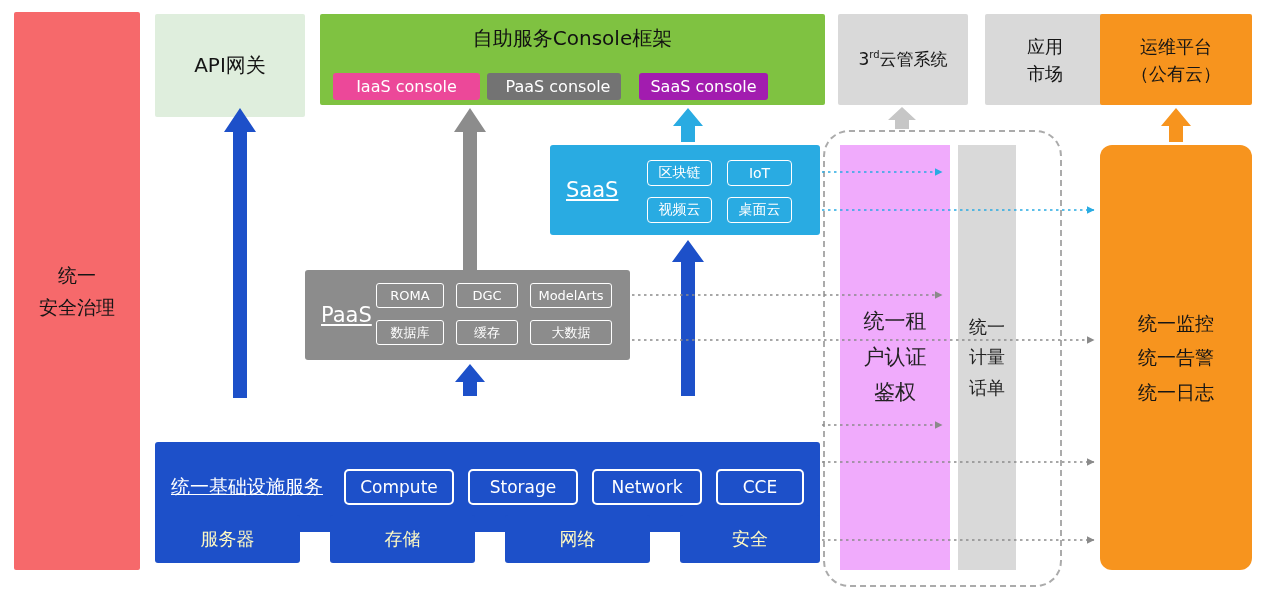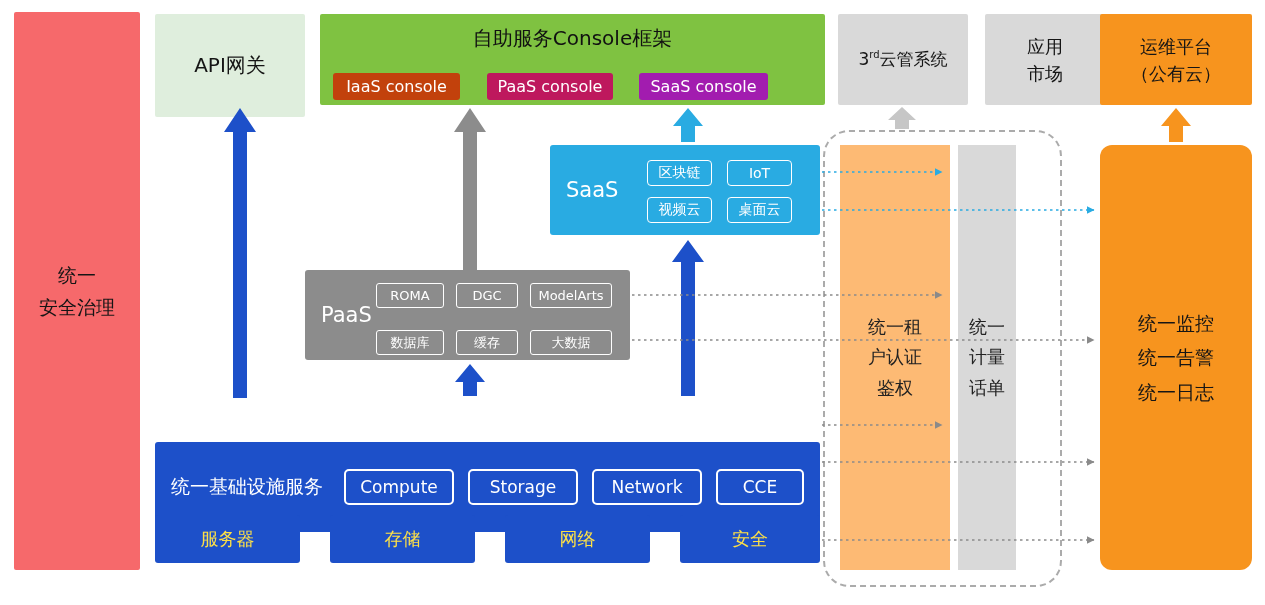--- a/index.html
+++ b/index.html
@@ -12,58 +12,58 @@
 
   
   .security-bar { left:14px; top:12px; width:126px; height:558px; background:#F6696B; color:#151515; font-size:19px; line-height:1.7; border-radius:2px; }
 
   
   .api-gateway { left:155px; top:14px; width:150px; height:103px; background:#DFEEDD; color:#151515; font-size:20px; border-radius:2px; }
 
   .console-frame { left:320px; top:14px; width:505px; height:91px; background:#7FC241; border-radius:2px; }
   .console-title { position:absolute; left:0; top:11px; width:100%; text-align:center; font-size:20px; color:#111; }
   .console-btn { position:absolute; top:59px; height:27px; display:flex; align-items:center; justify-content:center; color:#fff; font-size:16px; border-radius:3px; }
-  .console-btn.iaas { left:13px;  width:127px; background:#c2410c; }
-  .console-btn.paas { left:167px; width:126px; background:#be185d; }
+  .console-btn.iaas { left:13px;  width:147px; background:#ec4899; }
+  .console-btn.paas { left:167px; width:126px; background:#737373;padding-left:8px; }
   .console-btn.saas { left:319px; width:129px; background:#a21caf; }
 
   .third-party { left:838px; top:14px; width:130px; height:91px; background:#D9D9D9; color:#151515; font-size:17px; border-radius:2px; }
   .third-party sup { font-size:10px; }
   .app-market { left:985px; top:14px; width:120px; height:91px; background:#D9D9D9; color:#151515; font-size:18px; line-height:1.5; border-radius:2px; }
   .ops-platform { left:1100px; top:14px; width:152px; height:91px; background:#F7941E; color:#151515; font-size:18px; line-height:1.5; border-radius:2px; }
 
   
   .saas-box { left:550px; top:145px; width:270px; height:90px; background:#29ABE2; border-radius:3px; }
-  .layer-label { position:absolute; left:16px; top:0; height:100%; display:flex; align-items:center; color:#fff; font-size:21px; }
+  .layer-label { position:absolute; left:16px; top:0; height:100%; display:flex; align-items:center; color:#fff; font-size:21px;text-decoration:underline; }
   .saas-items { position:absolute; left:97px; top:15px; display:grid; grid-template-columns:65px 65px; grid-auto-rows:26px; gap:11px 15px; }
   .chip { border:1.5px solid #ffffff; border-radius:4px; color:#fff; font-size:14px; display:flex; align-items:center; justify-content:center; box-sizing:border-box; }
 
   
   .paas-box { left:305px; top:270px; width:325px; height:90px; background:#8C8C8C; border-radius:3px; }
-  .paas-items { position:absolute; left:71px; top:13px; display:grid; grid-template-columns:68px 62px 82px; grid-auto-rows:25px; gap:22px 12px; }
+  .paas-items { position:absolute; left:71px; top:13px; display:grid; grid-template-columns:68px 62px 82px; grid-auto-rows:25px; gap:12px 12px; }
   .paas-items .chip { border-width:1px; border-radius:3px; font-size:13px; }
 
   
   .infra-box { left:155px; top:398px; width:665px; height:90px; background:#1D50C9; border-radius:3px;margin-top:44px; }
   .infra-box .layer-label { font-size:19px; }
   .infra-items { position:absolute; left:189px; top:27px; display:flex; gap:14px; }
   .infra-item { height:36px; border:2px solid #ffffff; border-radius:5px; color:#fff; font-size:17px; display:flex; align-items:center; justify-content:center; box-sizing:border-box; }
   .infra-item:nth-child(1),.infra-item:nth-child(2),.infra-item:nth-child(3){ width:110px; }
   .infra-item:nth-child(4){ width:88px; }
 
   
-  .res { top:515px; height:48px; background:#1D50C9; color:#fde047; font-size:18px; border-radius:3px; }
+  .res { top:515px; height:48px; background:#1D50C9; color:#fef9c3; font-size:18px; border-radius:3px; }
   .res.r1 { left:155px; width:145px; }
   .res.r2 { left:330px; width:145px; }
   .res.r3 { left:505px; width:145px;text-align:center; }
   .res.r4 { left:680px; width:140px; }
 
   
   .dashed-container { left:823px; top:130px; width:239px; height:457px; border:2px dashed #ABABAB; border-radius:26px; background:transparent; }
-  .auth-bar { left:840px; top:145px; width:110px; height:425px; background:#fdba74; color:#222; font-size:18px; line-height:1.7; }
+  .auth-bar { left:840px; top:145px; width:110px; height:425px; background:#f0abfc; color:#222; font-size:21px; line-height:1.7; }
   .metering-bar { left:958px; top:145px; width:58px; height:425px; background:#D9D9D9; color:#222; font-size:18px; line-height:1.7; }
   .monitor-bar { left:1100px; top:145px; width:152px; height:425px; background:#F7941E; color:#151515; font-size:19px; line-height:1.8; border-radius:12px; }
 
   .overlay { position:absolute; left:0; top:0; width:1265px; height:605px; pointer-events:none; z-index:10; }
 </style>
 </head>
 <body>
 
 <div class="canvas">
 

